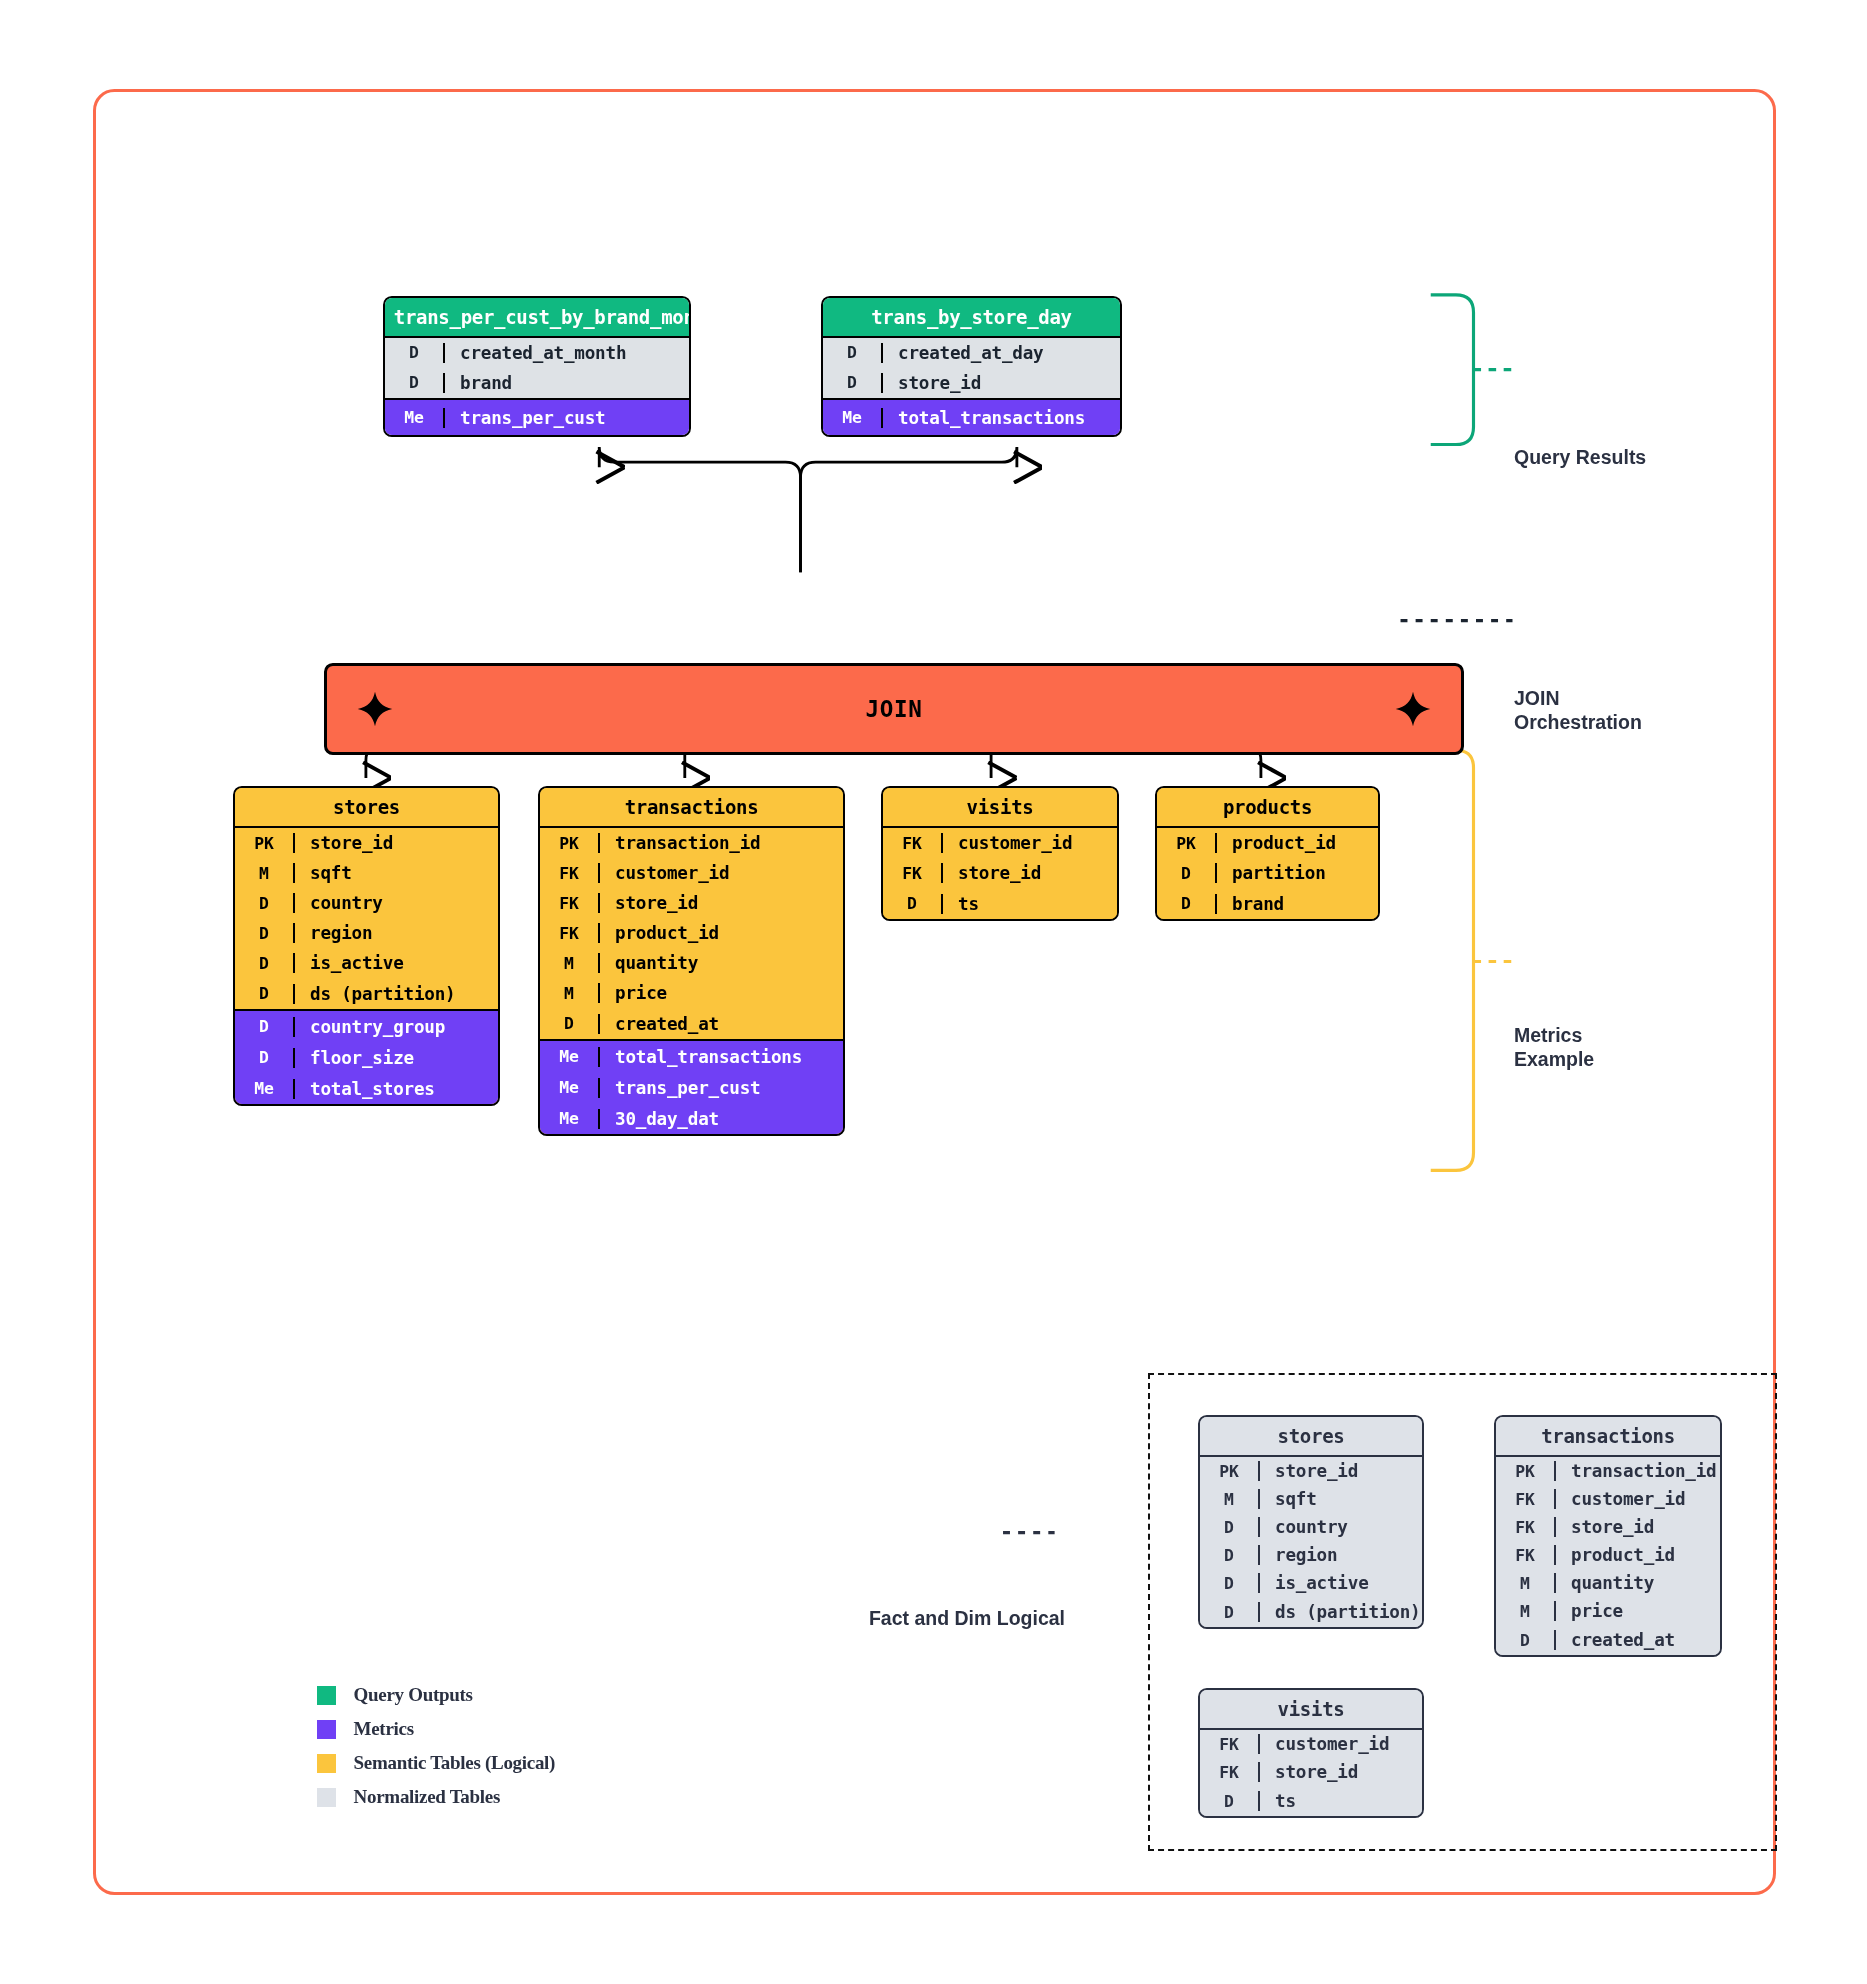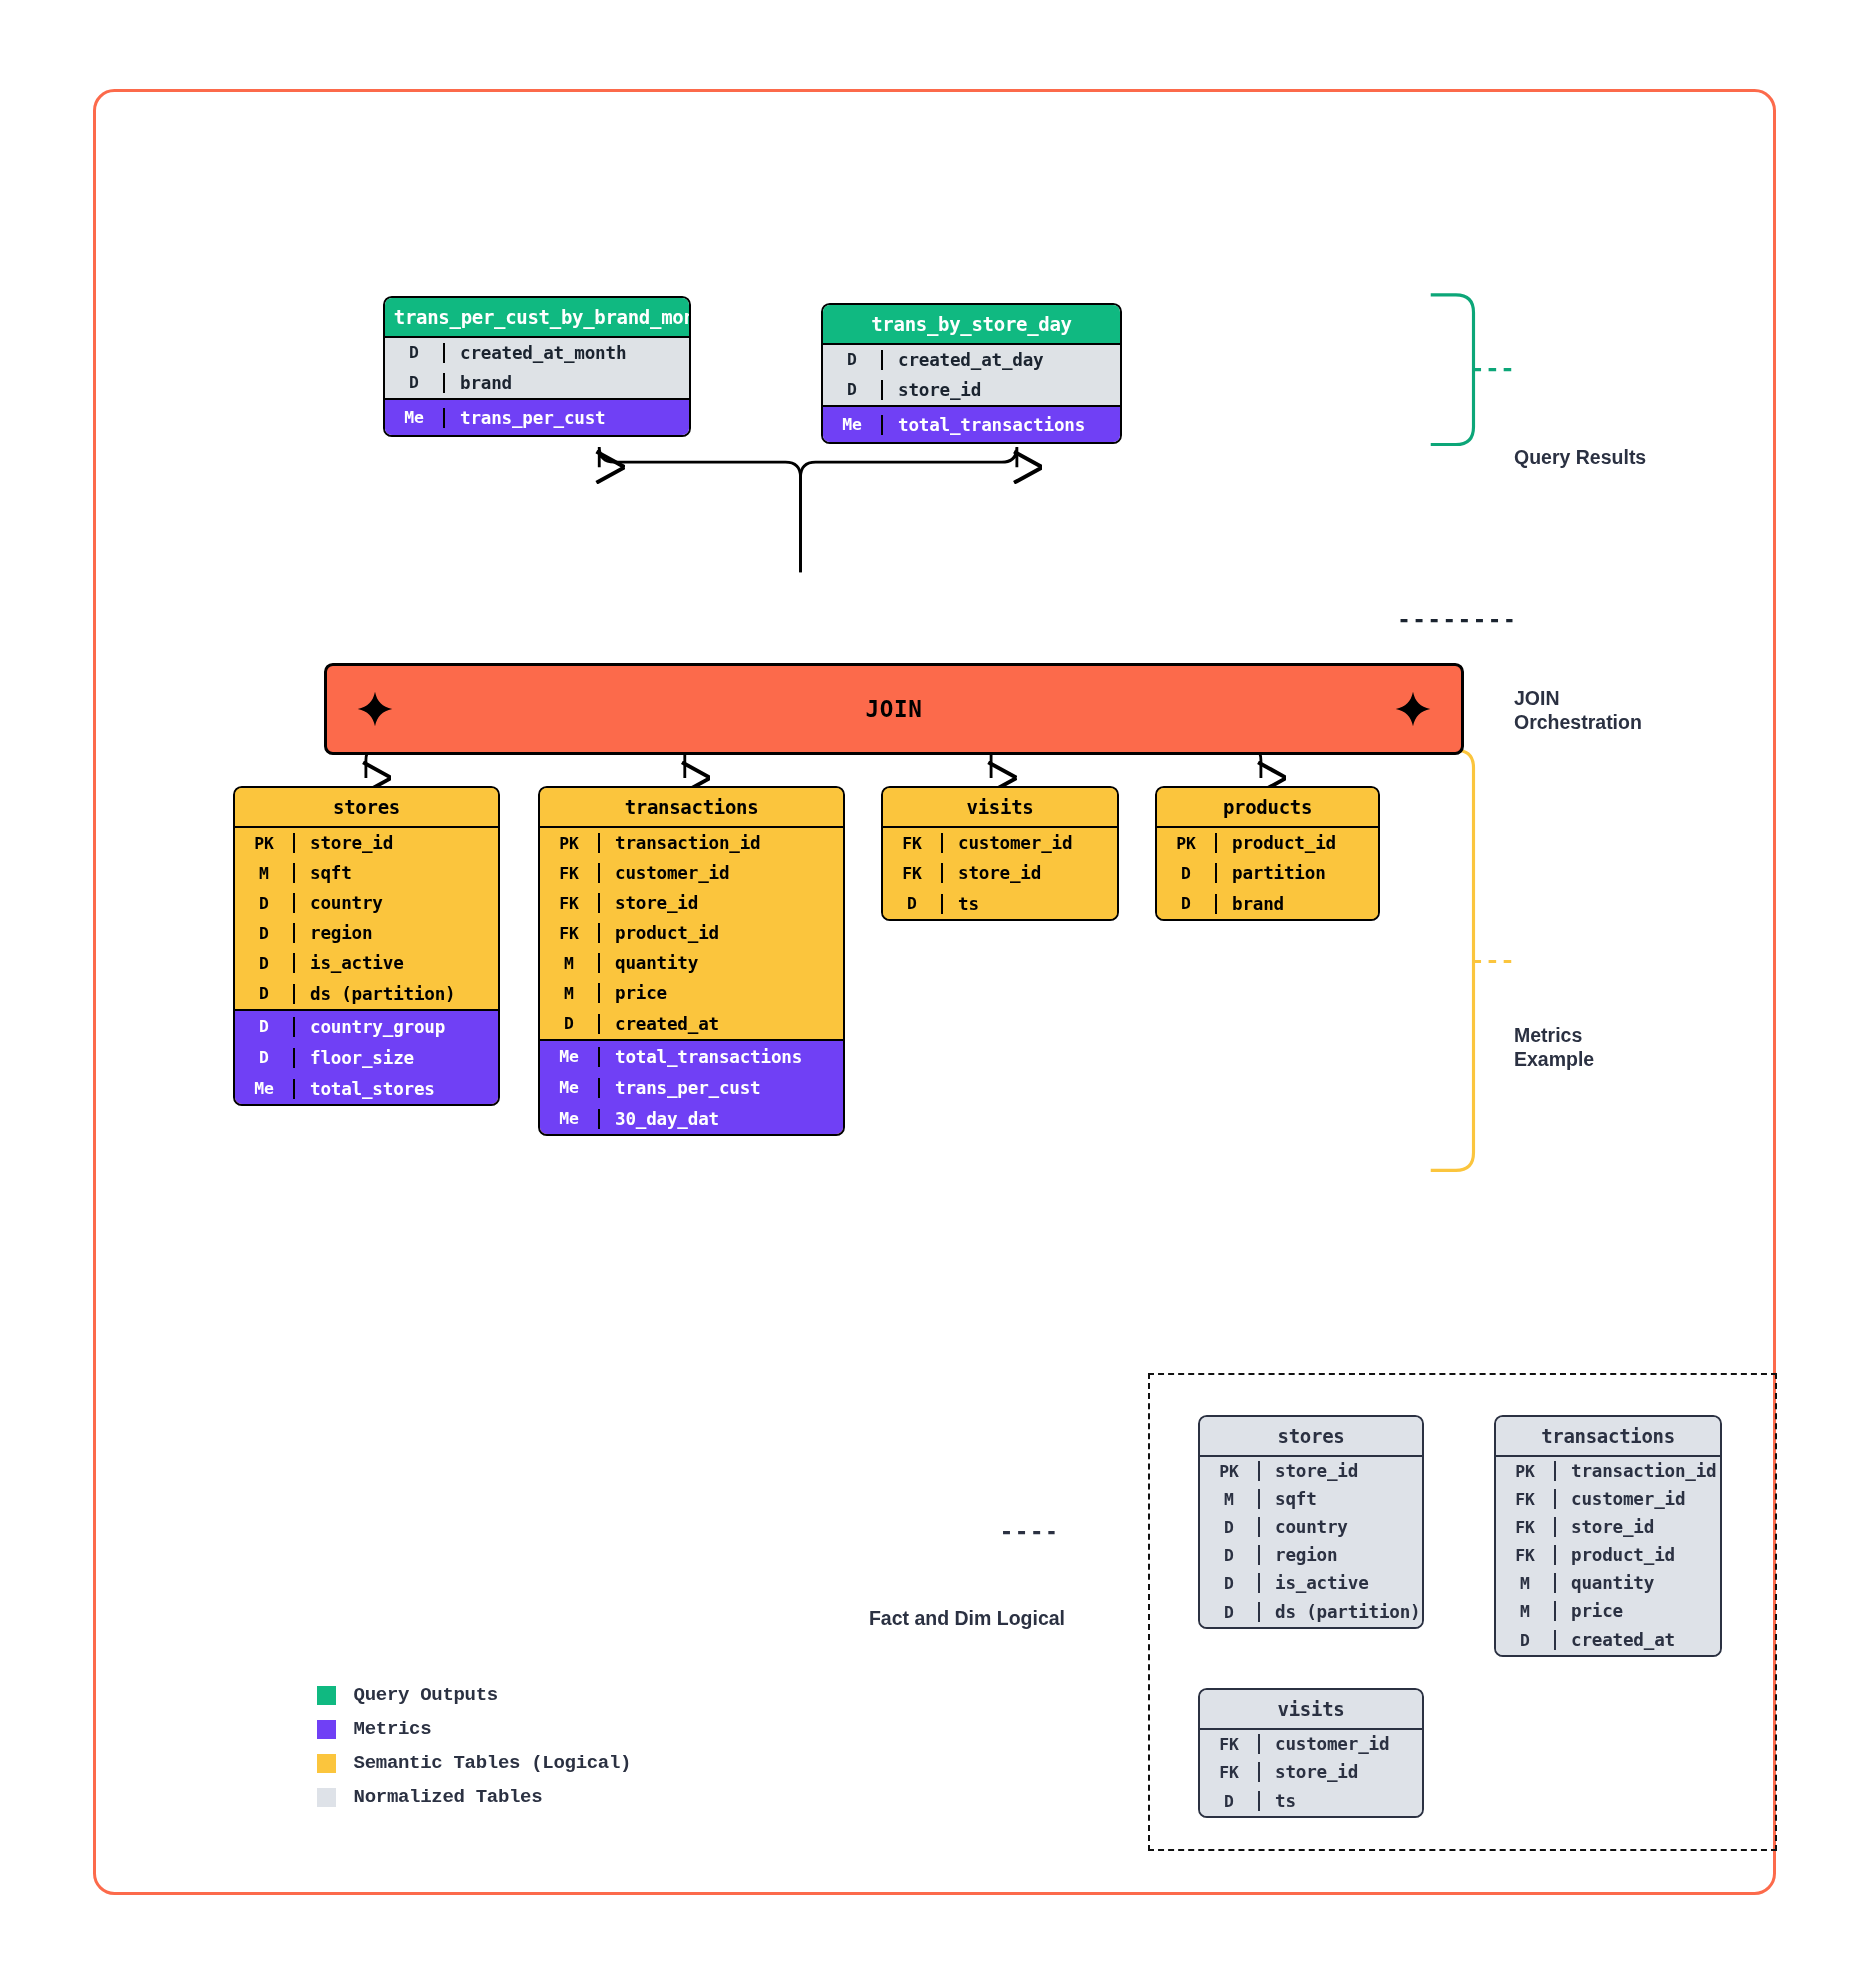--- a/index.html
+++ b/index.html
@@ -84,21 +84,21 @@
   .dotted-box{
     position:absolute;left:1052px;top:1281px;width:629px;height:478px;
     border:2.5px dashed #111;box-sizing:border-box;
   }
 
   
   .legend{position:absolute;left:221px;top:1586px;}
   .legend-row{display:flex;align-items:center;height:34px;}
   .legend-sw{width:19px;height:19px;margin-right:17.6px;flex:0 0 19px;}
   .legend-tx{
-    font-family:Liberation Mono, monospace;font-weight:bold;font-size:19px;color:#2B3142;letter-spacing:-0.3px;
+    font-family:Liberation Serif, serif;font-weight:bold;font-size:19px;color:#2B3142;letter-spacing:-0.3px;
   }
 
   svg.lines{position:absolute;left:0;top:0;width:1868px;height:1985px;pointer-events:none;}
 </style>
 </head>
 <body>
 
 <div class="card">
 
 
@@ -145,21 +145,21 @@
       </div>
     </div>
     <div class="metric-block">
       <div class="row" style="height:35px">
         <div class="k">Me</div>
         <div class="v sep">trans_per_cust</div>
       </div>
     </div>
   </div>
 
-  <div class="tbl tbl-green" style="left:725px;top:211px;width:301px;">
+  <div class="tbl tbl-green" style="left:725px;top:204px;width:301px;">
     <div class="thead">trans_by_store_day</div>
     <div class="rows">
       <div class="row" style="height:29px">
         <div class="k">D</div>
         <div class="v sep">created_at_day</div>
       </div>
       <div class="row" style="height:31px">
         <div class="k">D</div>
         <div class="v sep">store_id</div>
       </div>

